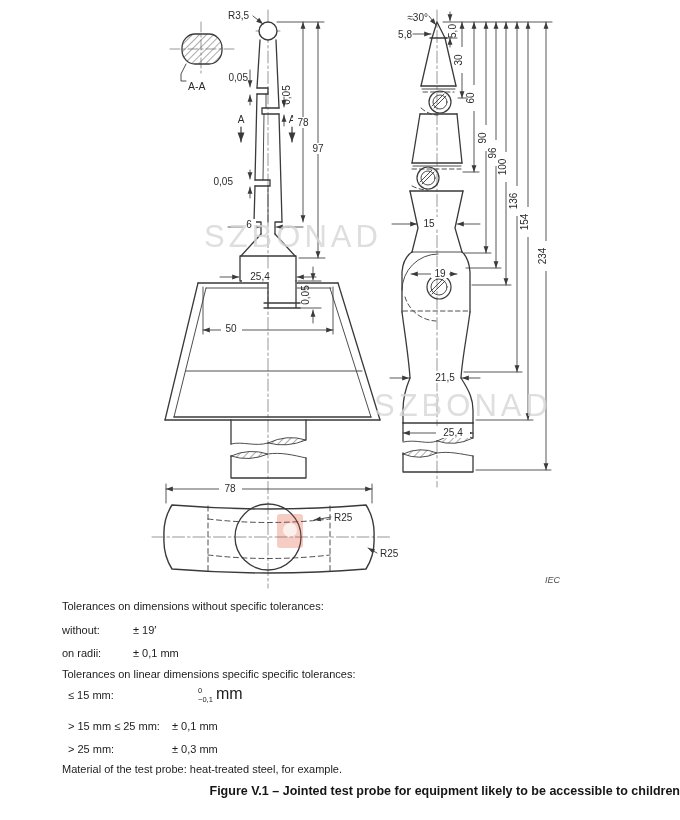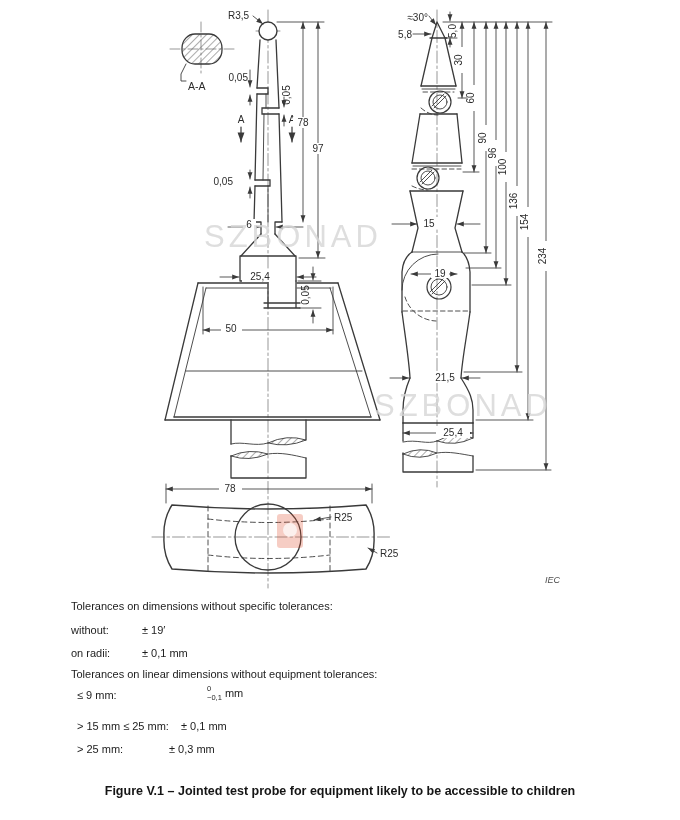--- a/index.html
+++ b/index.html
@@ -3,23 +3,23 @@
 <meta charset="utf-8">
 <style>
   html,body{margin:0;padding:0;background:#ffffff;}
   #page{position:relative;width:680px;height:820px;background:#ffffff;overflow:hidden;
         font-family:"Liberation Sans", sans-serif;color:#1c1c1c;}
   svg text{font-family:"Liberation Sans", sans-serif;}
   .dim{font-size:10px;fill:#2b2b2b;}
   .sec{font-size:10.5px;fill:#2b2b2b;}
   .wm{font-size:31px;letter-spacing:4px;fill:#d7d7d7;opacity:.8;}
   .iec{font-size:9px;font-style:italic;fill:#4d4d4d;}
-  .notes-line{position:absolute;font-size:11px;white-space:nowrap;margin-left:9px;}
+  .notes-line{position:absolute;font-size:11px;white-space:nowrap;}
   .stack{display:inline-flex;flex-direction:column;font-size:7.5px;line-height:1.15;vertical-align:middle;}
-  .caption{position:absolute;width:680px;text-align:center;font-weight:bold;font-size:12.5px;color:#151515;}
+  .caption{position:absolute;width:680px;text-align:right;font-weight:bold;font-size:12.5px;color:#151515;}
 </style>
 </head>
 <body>
 
 <div id="page">
 <svg width="680" height="595" viewBox="0 0 680 595">
   <defs>
     <marker id="arr" viewBox="0 0 10 10" refX="10" refY="5" markerWidth="9" markerHeight="8" orient="auto-start-reverse">
       <path d="M0,1.4 L10,5 L0,8.6 z" fill="#3a3a3a"></path>
     </marker>
@@ -253,32 +253,33 @@
 <div class="notes-line" style="left:62px;top:624px">
   <span>without:</span>
 </div>
 <div class="notes-line" style="left:133px;top:624px">± 19′</div>
 
 <div class="notes-line" style="left:62px;top:647px">
   <span>on radii:</span>
 </div>
 <div class="notes-line" style="left:133px;top:647px">± 0,1 mm</div>
 
-<div class="notes-line" style="left:62px;top:668px">Tolerances on linear dimensions without equipment tolerances:</div>
-
-<div class="notes-line" style="left:68px;top:689px">≤ 9 mm:</div>
+<div class="notes-line" style="left:62px;top:668px">Tolerances on linear dimensions specific specific tolerances:</div>
+
+<div class="notes-line" style="left:68px;top:689px">≤ 15 mm:</div>
 <div class="notes-line" style="left:198px;top:685px">
   <span class="stack">
     <span>0</span>
     <span>−0,1</span>
   </span>
-  <span style="font-size:11px">mm</span>
+  <span style="font-size:16px">mm</span>
 </div>
 
 <div class="notes-line" style="left:68px;top:720px">&gt; 15 mm ≤ 25 mm:</div>
 <div class="notes-line" style="left:172px;top:720px">± 0,1 mm</div>
 
 <div class="notes-line" style="left:68px;top:743px">&gt; 25 mm:</div>
-<div class="notes-line" style="left:160px;top:743px">± 0,3 mm</div>
-
+<div class="notes-line" style="left:172px;top:743px">± 0,3 mm</div>
+
+<div class="notes-line" style="left:62px;top:763px">Material of the test probe: heat-treated steel, for example.</div>
 
 <div class="caption" style="top:784px">Figure V.1 – Jointed test probe for equipment likely to be accessible to children</div>
 </div>
 
 </body></html>

